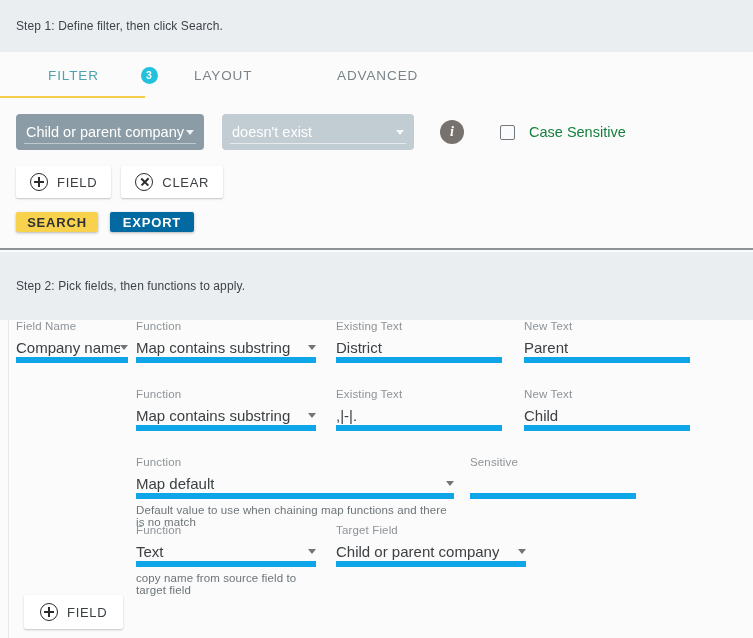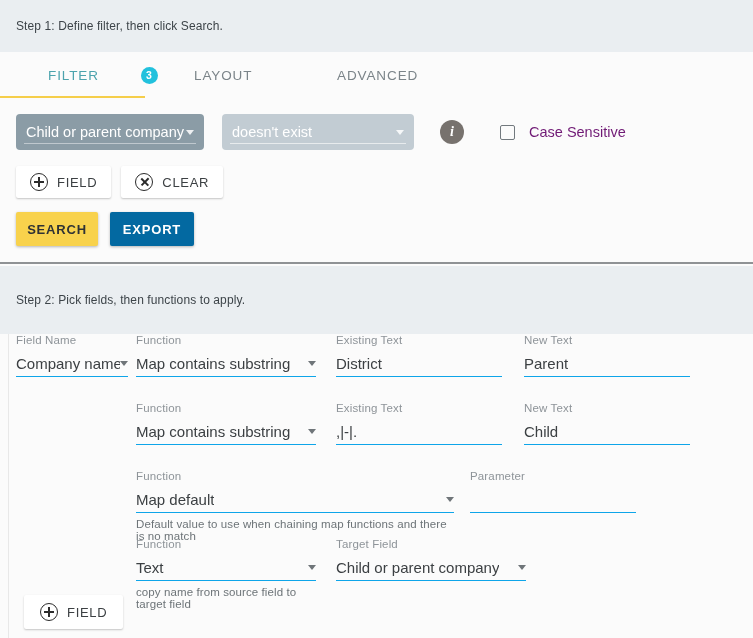--- a/index.html
+++ b/index.html
@@ -142,21 +142,21 @@
   }
   .cbox {
     width:15px; height:15px;
     border:1.6px solid #72797e;
     border-radius:2px;
     background:#fbfbfb;
   }
   .case-label {
     margin-left:14px;
     font-size:14.5px;
-    color:#701a75;
+    color:#15803d;
   }
 
   
   .btn-row { display:flex; padding-left:16px; margin-top:14px; }
   .obtn {
     background:#fff;
     border:none;
     border-radius:2px;
     box-shadow:0 1px 2px rgba(0,0,0,.22);
     height:32px;
@@ -195,21 +195,21 @@
     left:3.2px; right:3.2px; top:7px; height:1.6px;
     transform:rotate(-45deg);
   }
 
   
   .action-row { display:flex; padding-left:16px; margin-top:14px; padding-bottom:16px; }
   .abtn {
     border:none;
     border-radius:2px;
     box-shadow:0 1px 3px rgba(0,0,0,.28);
-    height:34px;
+    height:20px;
     min-width:82px;
     font-family:inherit;
     font-size:13px;
     font-weight:700;
     letter-spacing:.8px;
     cursor:pointer;
     margin-right:12px;
   }
   #search-button { background:#f8d24c; color:#2e3235; }
   #export-button { background:#0369a1; color:#fff; min-width:84px; }
@@ -242,21 +242,21 @@
   .flabel {
     font-size:11.5px;
     color:#8e9499;
     letter-spacing:.15px;
     margin-bottom:5px;
     display:block;
   }
   .fvalue-wrap {
     display:flex;
     align-items:center;
-    border-bottom:1px solid #0ea5e9;
+    border-bottom:6px solid #0ea5e9;
     height:26px;
   }
   .fvalue {
     font-size:15px;
     color:#3c4043;
     white-space:nowrap;
     overflow:hidden;
   }
   .dcaret {
     margin-left:auto;
@@ -405,21 +405,21 @@
   <div class="frow" style="top:136px;">
     <div class="fcell" style="left:136px; width:318px;">
       <span class="flabel">Function</span>
       <div class="fvalue-wrap">
         <span class="fvalue">Map default</span>
         <span class="dcaret"></span>
       </div>
       <span class="fhint">Default value to use when chaining map functions and there is no match</span>
     </div>
     <div class="fcell" style="left:470px; width:166px;">
-      <span class="flabel">Parameter</span>
+      <span class="flabel">Sensitive</span>
       <div class="fvalue-wrap">
         <span class="fvalue"></span>
       </div>
     </div>
   </div>
 
   <div class="frow" style="top:204px;">
     <div class="fcell" style="left:136px; width:180px;">
       <span class="flabel">Function</span>
       <div class="fvalue-wrap">

